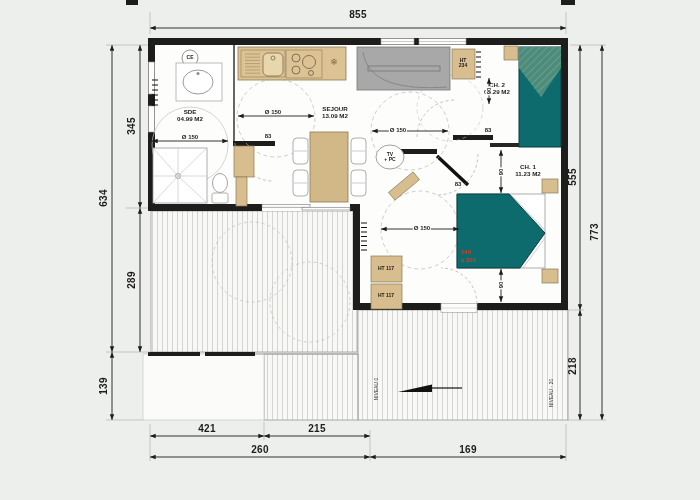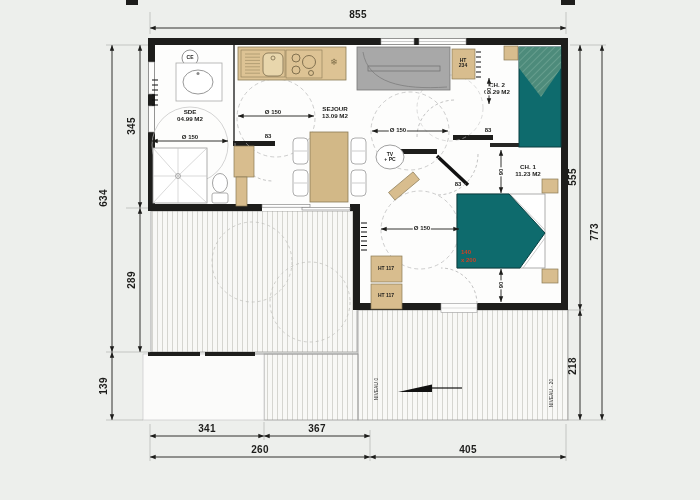--- a/index.html
+++ b/index.html
@@ -215,24 +215,24 @@
 </svg>
 
 <div class="lbl dim" style="left:358px;top:15px">855</div>
 <div class="lbl rot dim" style="left:104px;top:198px">634</div>
 <div class="lbl rot dim" style="left:104px;top:386px">139</div>
 <div class="lbl rot dim" style="left:132px;top:126px">345</div>
 <div class="lbl rot dim" style="left:132px;top:280px">289</div>
 <div class="lbl rot dim" style="left:573px;top:177px">555</div>
 <div class="lbl rot dim" style="left:573px;top:366px">218</div>
 <div class="lbl rot dim" style="left:595px;top:232px">773</div>
-<div class="lbl dim" style="left:207px;top:429px">341</div>
-<div class="lbl dim" style="left:317px;top:429px">367</div>
+<div class="lbl dim" style="left:207px;top:429px">421</div>
+<div class="lbl dim" style="left:317px;top:429px">215</div>
 <div class="lbl dim" style="left:260px;top:450px">260</div>
-<div class="lbl dim" style="left:468px;top:450px">405</div>
+<div class="lbl dim" style="left:468px;top:450px">169</div>
 
 <div class="lbl room" style="left:190px;top:116px">
   <span>SDE</span>
   <span>04.99 M2</span>
 </div>
 <div class="lbl room" style="left:335px;top:113px">
   <span>SEJOUR</span>
   <span>13.09 M2</span>
 </div>
 <div class="lbl room" style="left:497px;top:89px">

